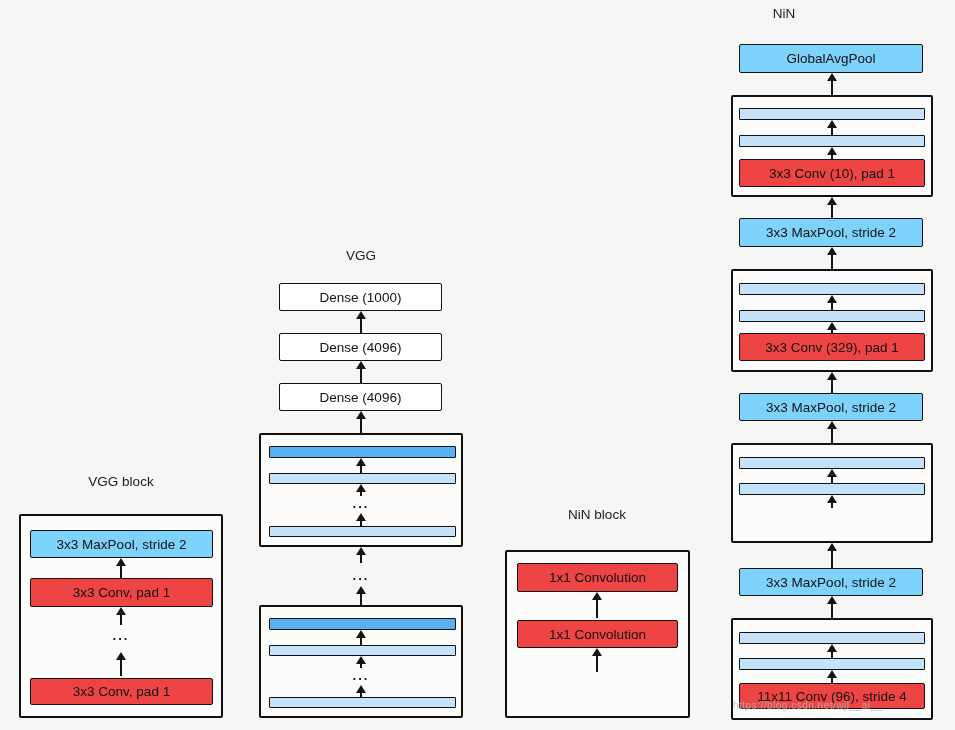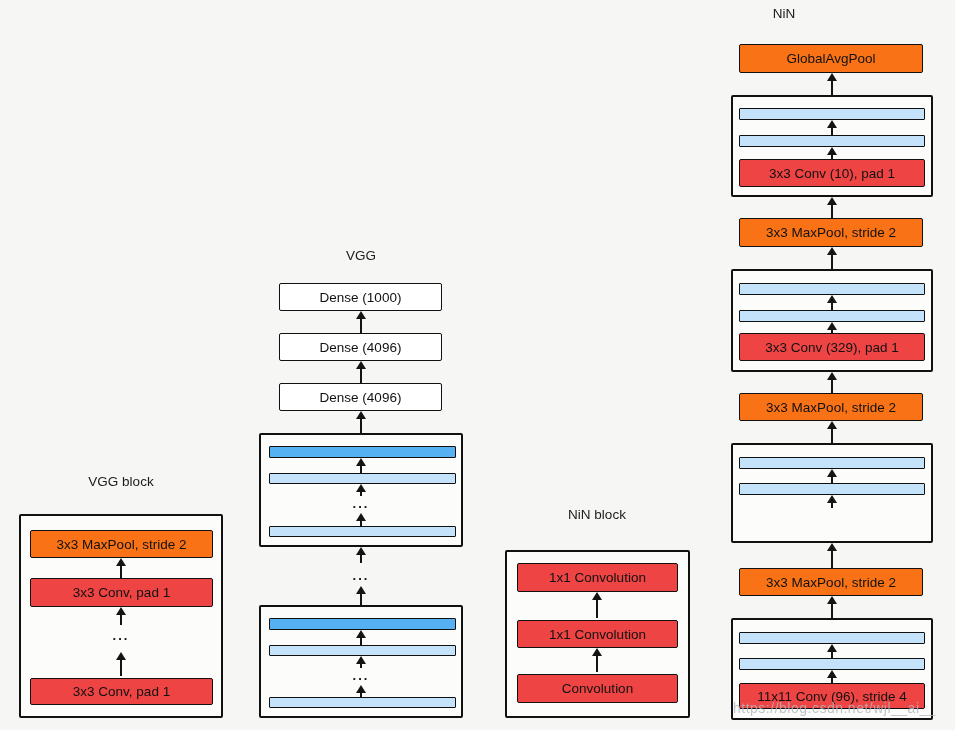--- a/index.html
+++ b/index.html
@@ -27,21 +27,21 @@
   .node {
     position:absolute;
     border:1.5px solid #111;
     border-radius:2px;
     display:flex;
     align-items:center;
     justify-content:center;
     font-size:13.5px;
     white-space:nowrap;
   }
-  .pool  { background:#f97316; }
+  .pool  { background:#7dd3fc; }
   .conv  { background:#ef4444; }
   .dense { background:#ffffff; }
   .bar {
     position:absolute;
     border:1.5px solid #111;
     border-radius:1px;
     height:12px;
   }
   .bar.pool { background:#55b1f2; }
   .bar.conv { background:#c4e2fa; }
@@ -69,21 +69,21 @@
     transform:translateX(-50%);
     font-size:13px;
     font-weight:700;
     letter-spacing:2px;
     color:#111;
     line-height:14px;
   }
   .watermark {
     position:absolute;
     left:733px; top:700px;
-    font-size:14px;
+    font-size:10px;
     color:#b2b7bd;
     opacity:0.8;
     white-space:nowrap;
     letter-spacing:0.5px;
   }
 </style>
 </head>
 <body>
 
 <div class="title" style="left:121px; top:474px;">VGG block</div>
@@ -131,21 +131,20 @@
   <div class="bar conv" style="left:8px; top:90px; width:187px; height:11px;"></div>
 </div>
 
 <div class="title" style="left:597px; top:507px;">NiN block</div>
 
 <div class="group-box" style="left:505px; top:550px; width:185px; height:168px;">
   <div class="node conv" style="left:10px; top:11px; width:161px; height:29px;">1x1 Convolution</div>
   <div class="arrow" style="left:85px; top:40px; height:26px;"></div>
   <div class="node conv" style="left:10px; top:68px; width:161px; height:28px;">1x1 Convolution</div>
   <div class="arrow" style="left:85px; top:96px; height:24px;"></div>
-  <div class="node conv" style="left:10px; top:122px; width:161px; height:29px;">Convolution</div>
 </div>
 
 <div class="title" style="left:784px; top:6px;">NiN</div>
 
 <div class="node pool" style="left:739px; top:44px; width:184px; height:29px;">GlobalAvgPool</div>
 <div class="arrow" style="left:827px; top:73px; height:22px;"></div>
 
 <div class="group-box" style="left:731px; top:95px; width:202px; height:102px;">
   <div class="bar conv" style="left:6px; top:11px; width:186px;"></div>
   <div class="arrow" style="left:94px; top:23px; height:15px;"></div>

